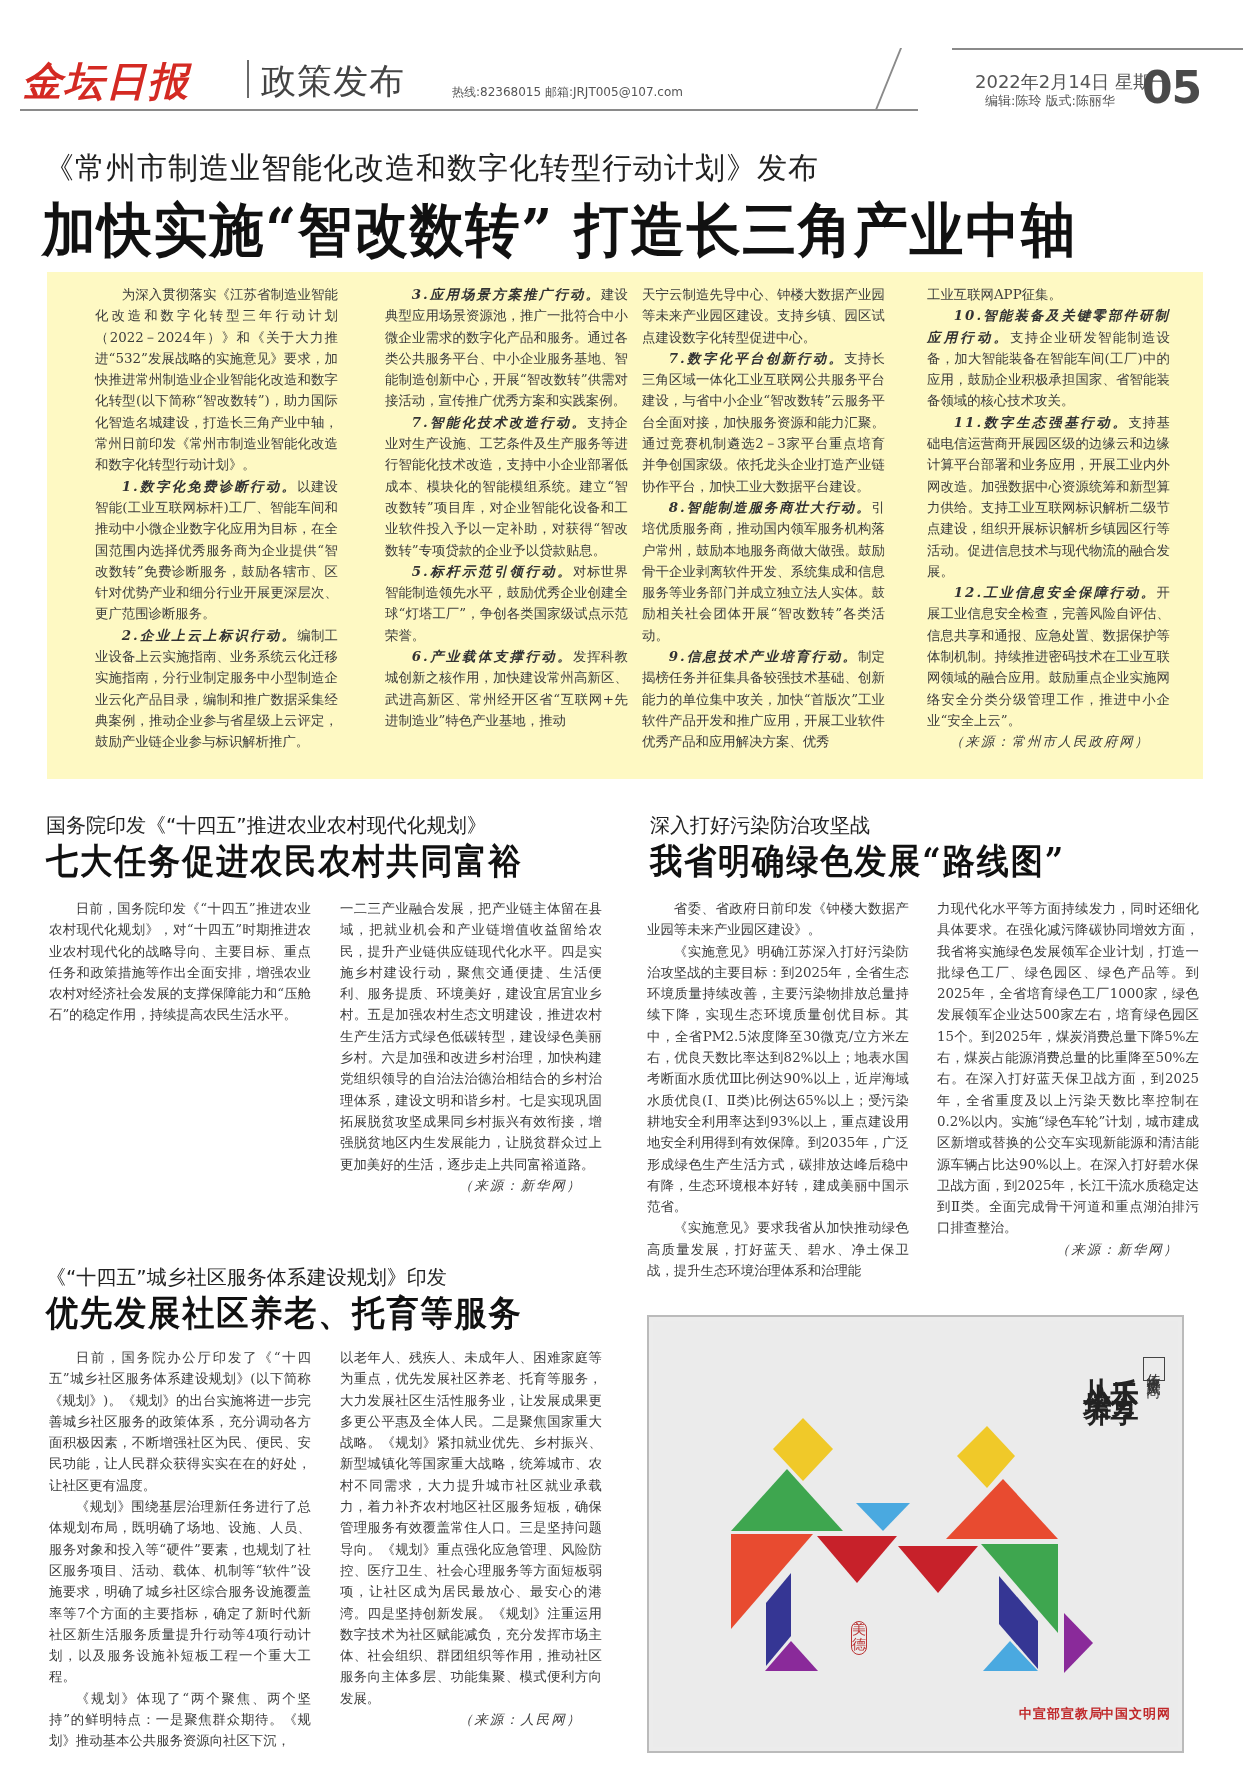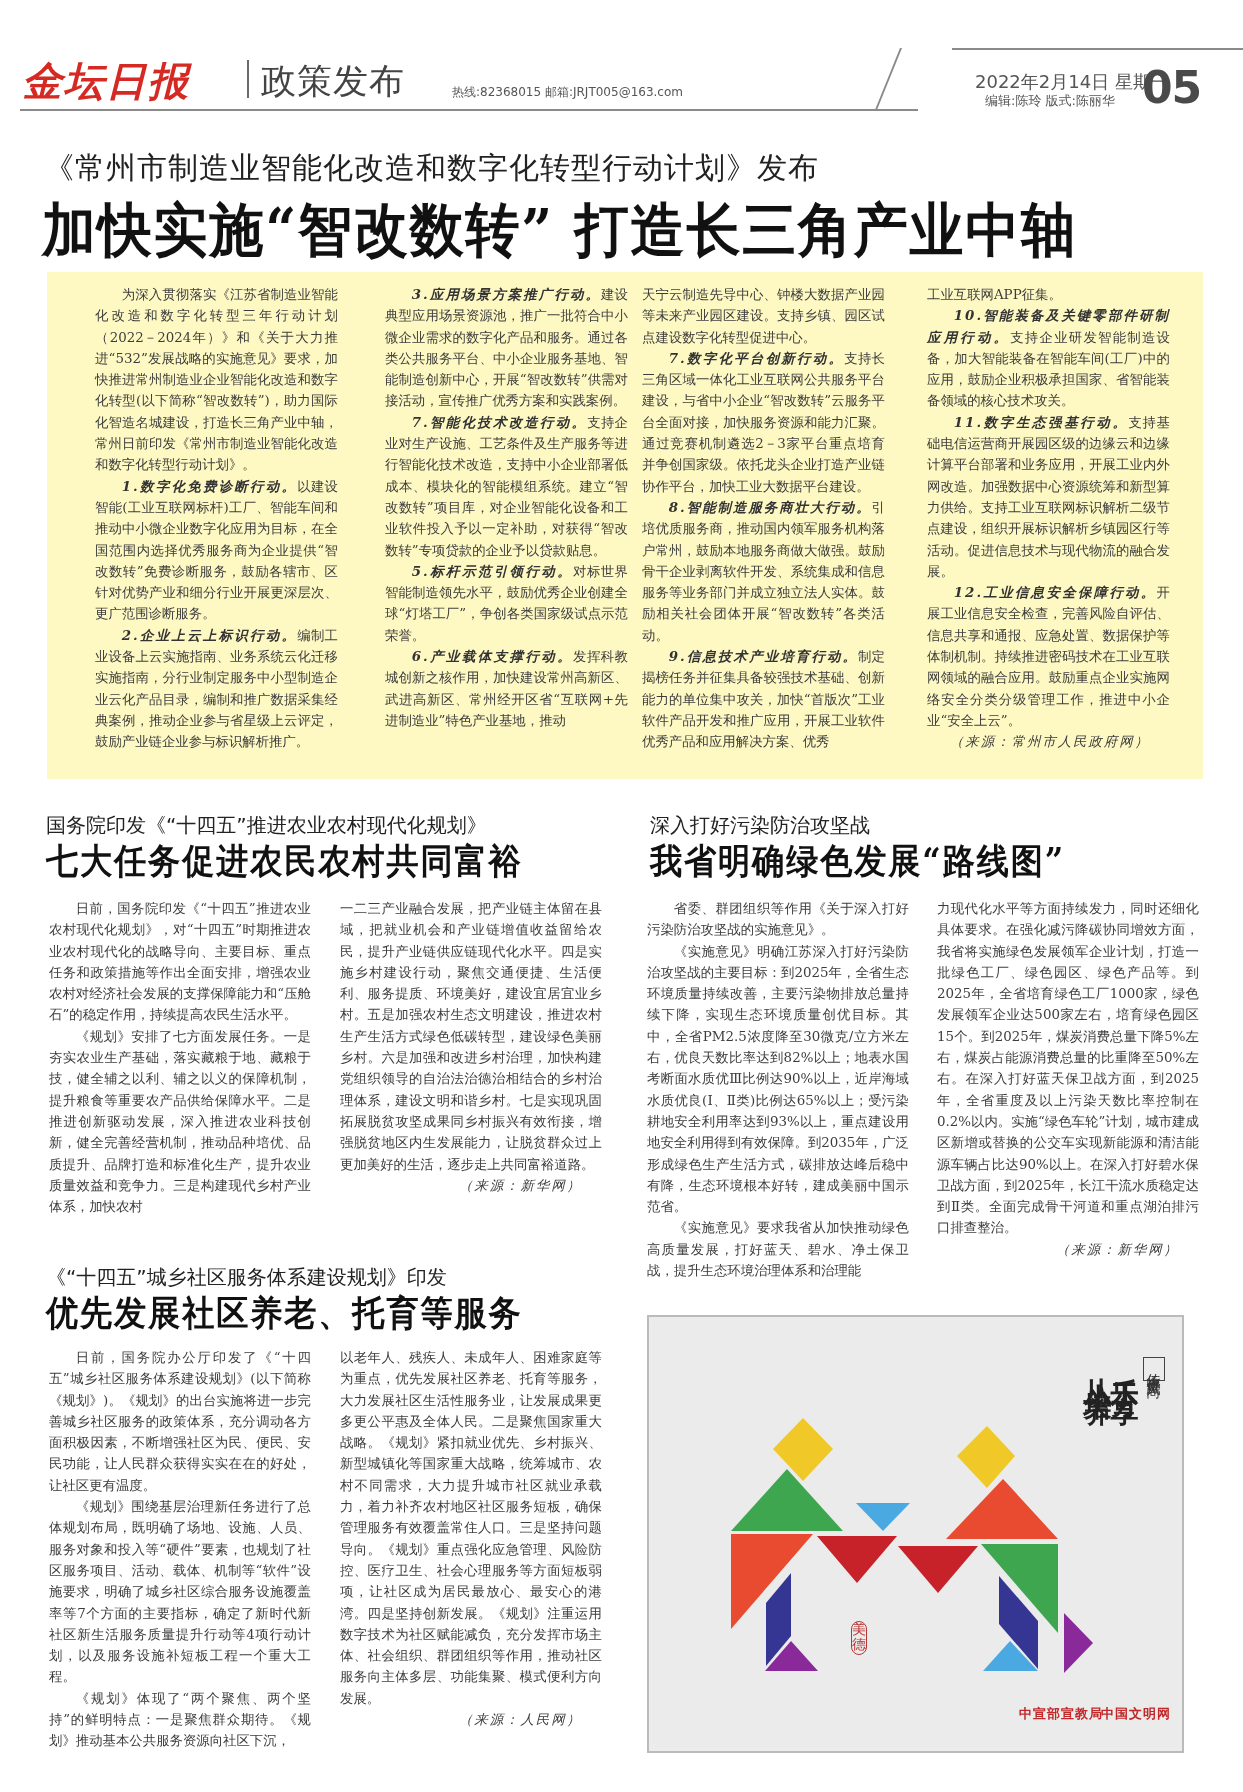--- a/index.html
+++ b/index.html
@@ -45,21 +45,21 @@
 </head>
 <body>
 
 <div class="masthead">
   <div class="mh-topline"></div>
   <div class="mh-slant"></div>
   <div class="mh-bottomline"></div>
   <div class="logo">金坛日报</div>
   <div class="mh-sep"></div>
   <div class="section-name">政策发布</div>
-  <div class="hotline">热线:82368015  邮箱:JRJT005@163.com</div>
+  <div class="hotline">热线:82368015  邮箱:JRJT005@107.com</div>
   <div class="dateline">2022年2月14日  星期一</div>
   <div class="editline">编辑:陈玲  版式:陈丽华</div>
   <div class="page-no">05</div>
 </div>
 
 <div class="lead-kicker">《常州市制造业智能化改造和数字化转型行动计划》发布</div>
 <div class="lead-title">加快实施“智改数转” 打造长三角产业中轴</div>
 
 <div class="lead-box">
   <div class="col" id="lead-c0" style="left:48px; top:12px; width:243px;">
@@ -85,31 +85,30 @@
       <p><span class="sub">11.数字生态强基行动。</span><span>支持基础电信运营商开展园区级的边缘云和边缘计算平台部署和业务应用，开展工业内外网改造。加强数据中心资源统筹和新型算力供给。支持工业互联网标识解析二级节点建设，组织开展标识解析乡镇园区行等活动。促进信息技术与现代物流的融合发展。</span></p>
       <p><span class="sub">12.工业信息安全保障行动。</span><span>开展工业信息安全检查，完善风险自评估、信息共享和通报、应急处置、数据保护等体制机制。持续推进密码技术在工业互联网领域的融合应用。鼓励重点企业实施网络安全分类分级管理工作，推进中小企业“安全上云”。</span></p>
       <p class="source">（来源：常州市人民政府网）</p>
     </div>
 </div>
 
 <div class="sec-kicker" style="left:46px; top:812px;">国务院印发《“十四五”推进农业农村现代化规划》</div>
 <div class="sec-title" style="left:46px; top:838px;">七大任务促进农民农村共同富裕</div>
 <div class="col" style="left:49px; top:898px; width:262px;">
     <p>日前，国务院印发《“十四五”推进农业农村现代化规划》，对“十四五”时期推进农业农村现代化的战略导向、主要目标、重点任务和政策措施等作出全面安排，增强农业农村对经济社会发展的支撑保障能力和“压舱石”的稳定作用，持续提高农民生活水平。</p>
-    <p>《规划》安排了七方面发展任务。一是夯实农业生产基础，落实藏粮于地、藏粮于技，健全辅之以利、辅之以义的保障机制，提升粮食等重要农产品供给保障水平。二是推进创新驱动发展，深入推进农业科技创新，健全完善经营机制，推动品种培优、品质提升、品牌打造和标准化生产，提升农业质量效益和竞争力。三是构建现代乡村产业体系，加快农村</p>
   </div>
 <div class="col" style="left:340px; top:898px; width:262px;">
     <p style="text-indent: 0px;">一二三产业融合发展，把产业链主体留在县域，把就业机会和产业链增值收益留给农民，提升产业链供应链现代化水平。四是实施乡村建设行动，聚焦交通便捷、生活便利、服务提质、环境美好，建设宜居宜业乡村。五是加强农村生态文明建设，推进农村生产生活方式绿色低碳转型，建设绿色美丽乡村。六是加强和改进乡村治理，加快构建党组织领导的自治法治德治相结合的乡村治理体系，建设文明和谐乡村。七是实现巩固拓展脱贫攻坚成果同乡村振兴有效衔接，增强脱贫地区内生发展能力，让脱贫群众过上更加美好的生活，逐步走上共同富裕道路。</p>
     <p class="source">（来源：新华网）</p>
   </div>
 
 <div class="sec-kicker" style="left:650px; top:812px;">深入打好污染防治攻坚战</div>
 <div class="sec-title" style="left:650px; top:838px;">我省明确绿色发展“路线图”</div>
 <div class="col" style="left:647px; top:898px; width:262px;">
-    <p>省委、群团组织等作用《关于深入打好污染防治攻坚战的实施意见》。</p>
+    <p>省委、省政府日前印发《钟楼大数据产业园等未来产业园区建设》。</p>
     <p>《实施意见》明确江苏深入打好污染防治攻坚战的主要目标：到2025年，全省生态环境质量持续改善，主要污染物排放总量持续下降，实现生态环境质量创优目标。其中，全省PM2.5浓度降至30微克/立方米左右，优良天数比率达到82%以上；地表水国考断面水质优Ⅲ比例达90%以上，近岸海域水质优良(Ⅰ、Ⅱ类)比例达65%以上；受污染耕地安全利用率达到93%以上，重点建设用地安全利用得到有效保障。到2035年，广泛形成绿色生产生活方式，碳排放达峰后稳中有降，生态环境根本好转，建成美丽中国示范省。</p>
     <p>《实施意见》要求我省从加快推动绿色高质量发展，打好蓝天、碧水、净土保卫战，提升生态环境治理体系和治理能</p>
   </div>
 <div class="col" style="left:937px; top:898px; width:262px;">
     <p style="text-indent: 0px;">力现代化水平等方面持续发力，同时还细化具体要求。在强化减污降碳协同增效方面，我省将实施绿色发展领军企业计划，打造一批绿色工厂、绿色园区、绿色产品等。到2025年，全省培育绿色工厂1000家，绿色发展领军企业达500家左右，培育绿色园区15个。到2025年，煤炭消费总量下降5%左右，煤炭占能源消费总量的比重降至50%左右。在深入打好蓝天保卫战方面，到2025年，全省重度及以上污染天数比率控制在0.2%以内。实施“绿色车轮”计划，城市建成区新增或替换的公交车实现新能源和清洁能源车辆占比达90%以上。在深入打好碧水保卫战方面，到2025年，长江干流水质稳定达到Ⅱ类。全面完成骨干河道和重点湖泊排污口排查整治。</p>
     <p class="source">（来源：新华网）</p>
   </div>
 
 <div class="sec-kicker" style="left:46px; top:1264px;">《“十四五”城乡社区服务体系建设规划》印发</div>
 <div class="sec-title" style="left:46px; top:1290px;">优先发展社区养老、托育等服务</div>

